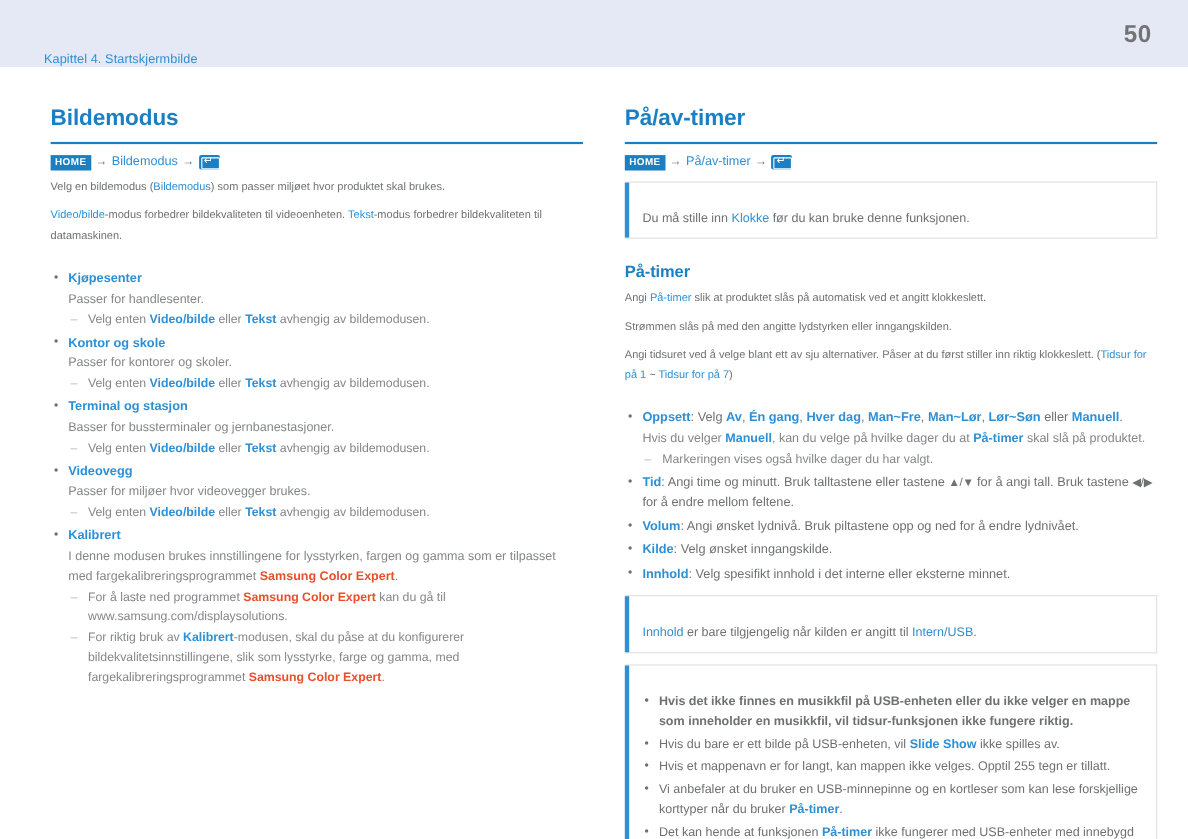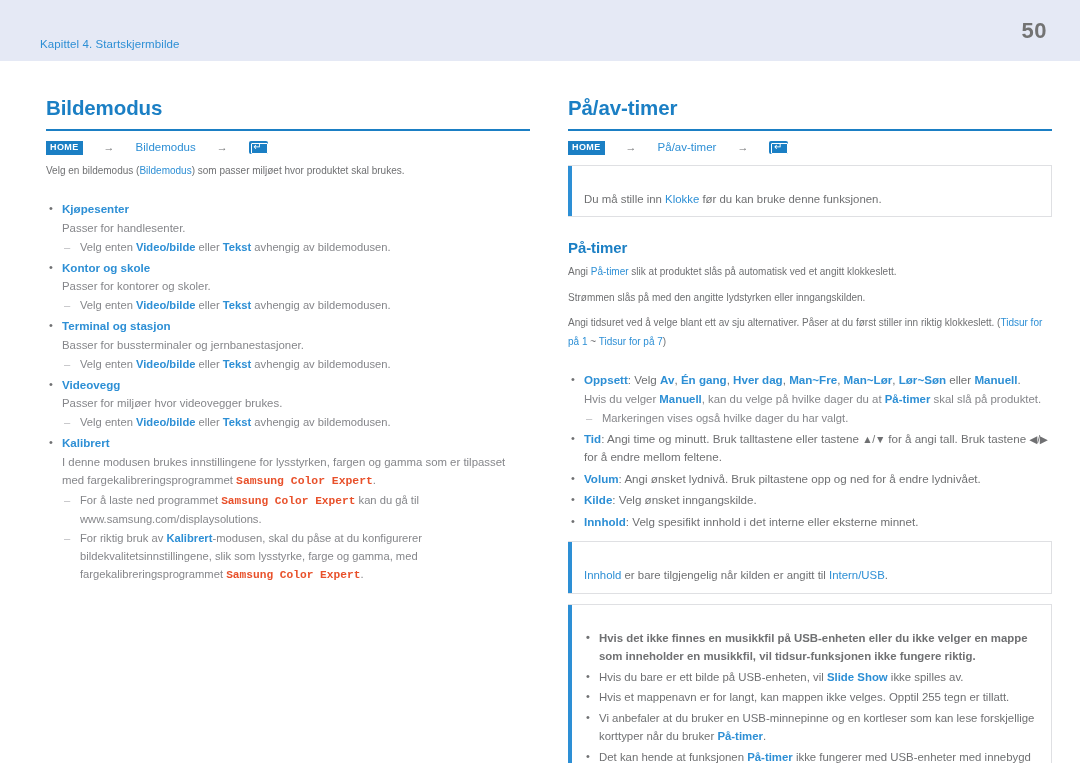--- a/index.html
+++ b/index.html
@@ -16,21 +16,21 @@
   
   .page-header {
     position: absolute;
     left: 0; top: 0;
     width: 1080px;
     height: 61px;
     background: #e5e9f5;
   }
   .chapter-label {
     position: absolute;
-    left: 40px; top: 38px;
+    left: 40px; top: 48px;
     font-size: 11.5px;
     color: #2d8fd5;
     letter-spacing: .1px;
   }
   .page-number {
     position: absolute;
     right: 33px; top: 18px;
     font-size: 22px;
     font-weight: bold;
     color: #737373;
@@ -59,21 +59,21 @@
     height: 2px;
     background: #1b7fc4;
     width: 100%;
   }
 
   
   .breadcrumb {
     margin-top: 10px;
     display: flex;
     align-items: center;
-    gap: 21px;
+    gap: 4px;
     font-size: 11.5px;
     line-height: 1;
   }
   .home-badge {
     display: inline-block;
     background: #1b7fc4;
     color: #ffffff;
     font-size: 9px;
     font-weight: bold;
     letter-spacing: .4px;
@@ -108,21 +108,21 @@
 
   
   p.body {
     margin: 7px 0 0 0;
     font-size: 10px;
     line-height: 18.5px;
     color: #6f7072;
   }
   .hl      { color: #2d8fd5; }
   .hl-b    { color: #2d8fd5; font-weight: bold; }
-  .hl-red  { color: #e8502a; font-weight: bold; font-family: Liberation Mono, monospace; }
+  .hl-red  { color: #e8502a; font-weight: bold; }
 
   
   ul.lvl1 { list-style: none; margin: 20px 0 0 0; padding: 0; }
   ul.lvl1 > li {
     position: relative;
     padding-left: 16px;
     font-size: 11.6px;
     line-height: 18.5px;
     margin-top: 3px;
   }
@@ -216,20 +216,23 @@
   <div class="breadcrumb">
     <span class="home-badge">HOME</span>
     <span class="bc-arrow">→</span>
     <span class="bc-link">Bildemodus</span>
     <span class="bc-arrow">→</span>
     <span class="enter-icon"></span>
   </div>
 
   <p class="body">
     <span>Velg en bildemodus (</span><span class="hl">Bildemodus</span><span>) som passer miljøet hvor produktet skal brukes.</span>
+  </p>
+  <p class="body">
+    <span class="hl">Video/bilde</span><span>-modus forbedrer bildekvaliteten til videoenheten. </span><span class="hl">Tekst</span><span>-modus forbedrer bildekvaliteten til datamaskinen.</span>
   </p>
 
   <ul class="lvl1">
 
     <li>
       <span class="li-term">Kjøpesenter</span>
       <span class="sub-desc">Passer for handlesenter.</span>
       <ul class="lvl2">
         <li><span>Velg enten </span><span class="hl-b">Video/bilde</span><span> eller </span><span class="hl-b">Tekst</span><span> avhengig av bildemodusen.</span></li>
       </ul>

